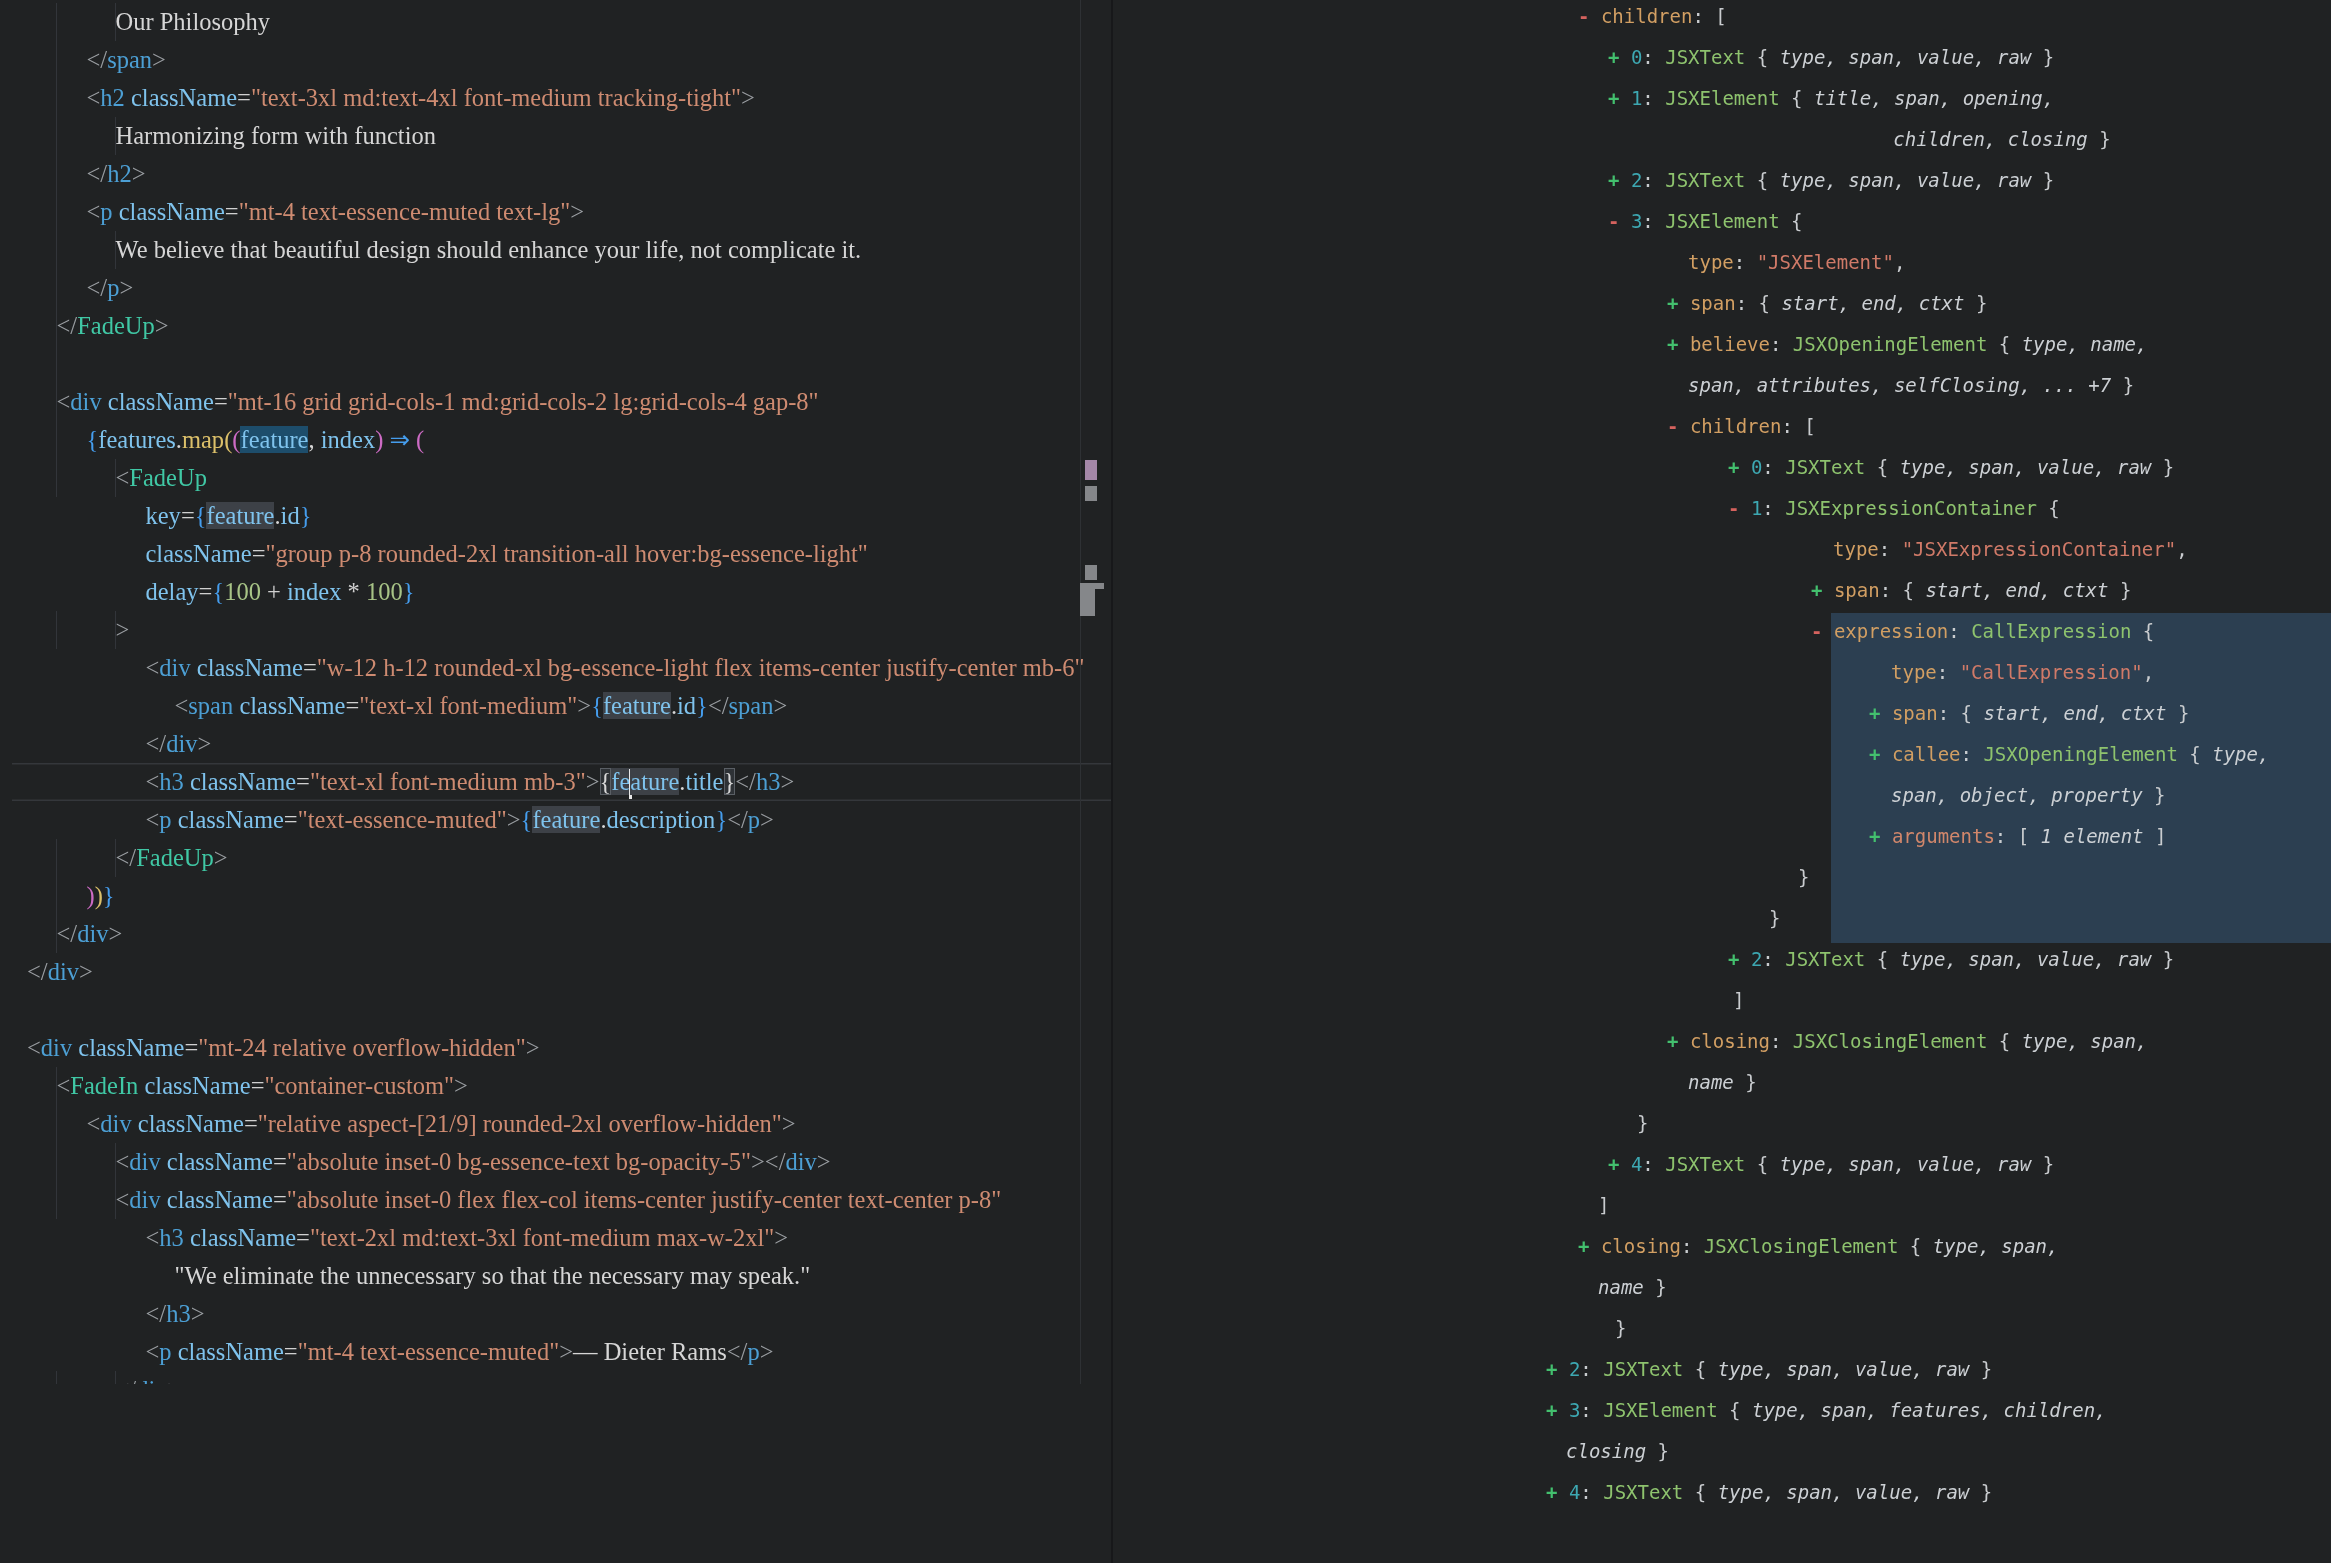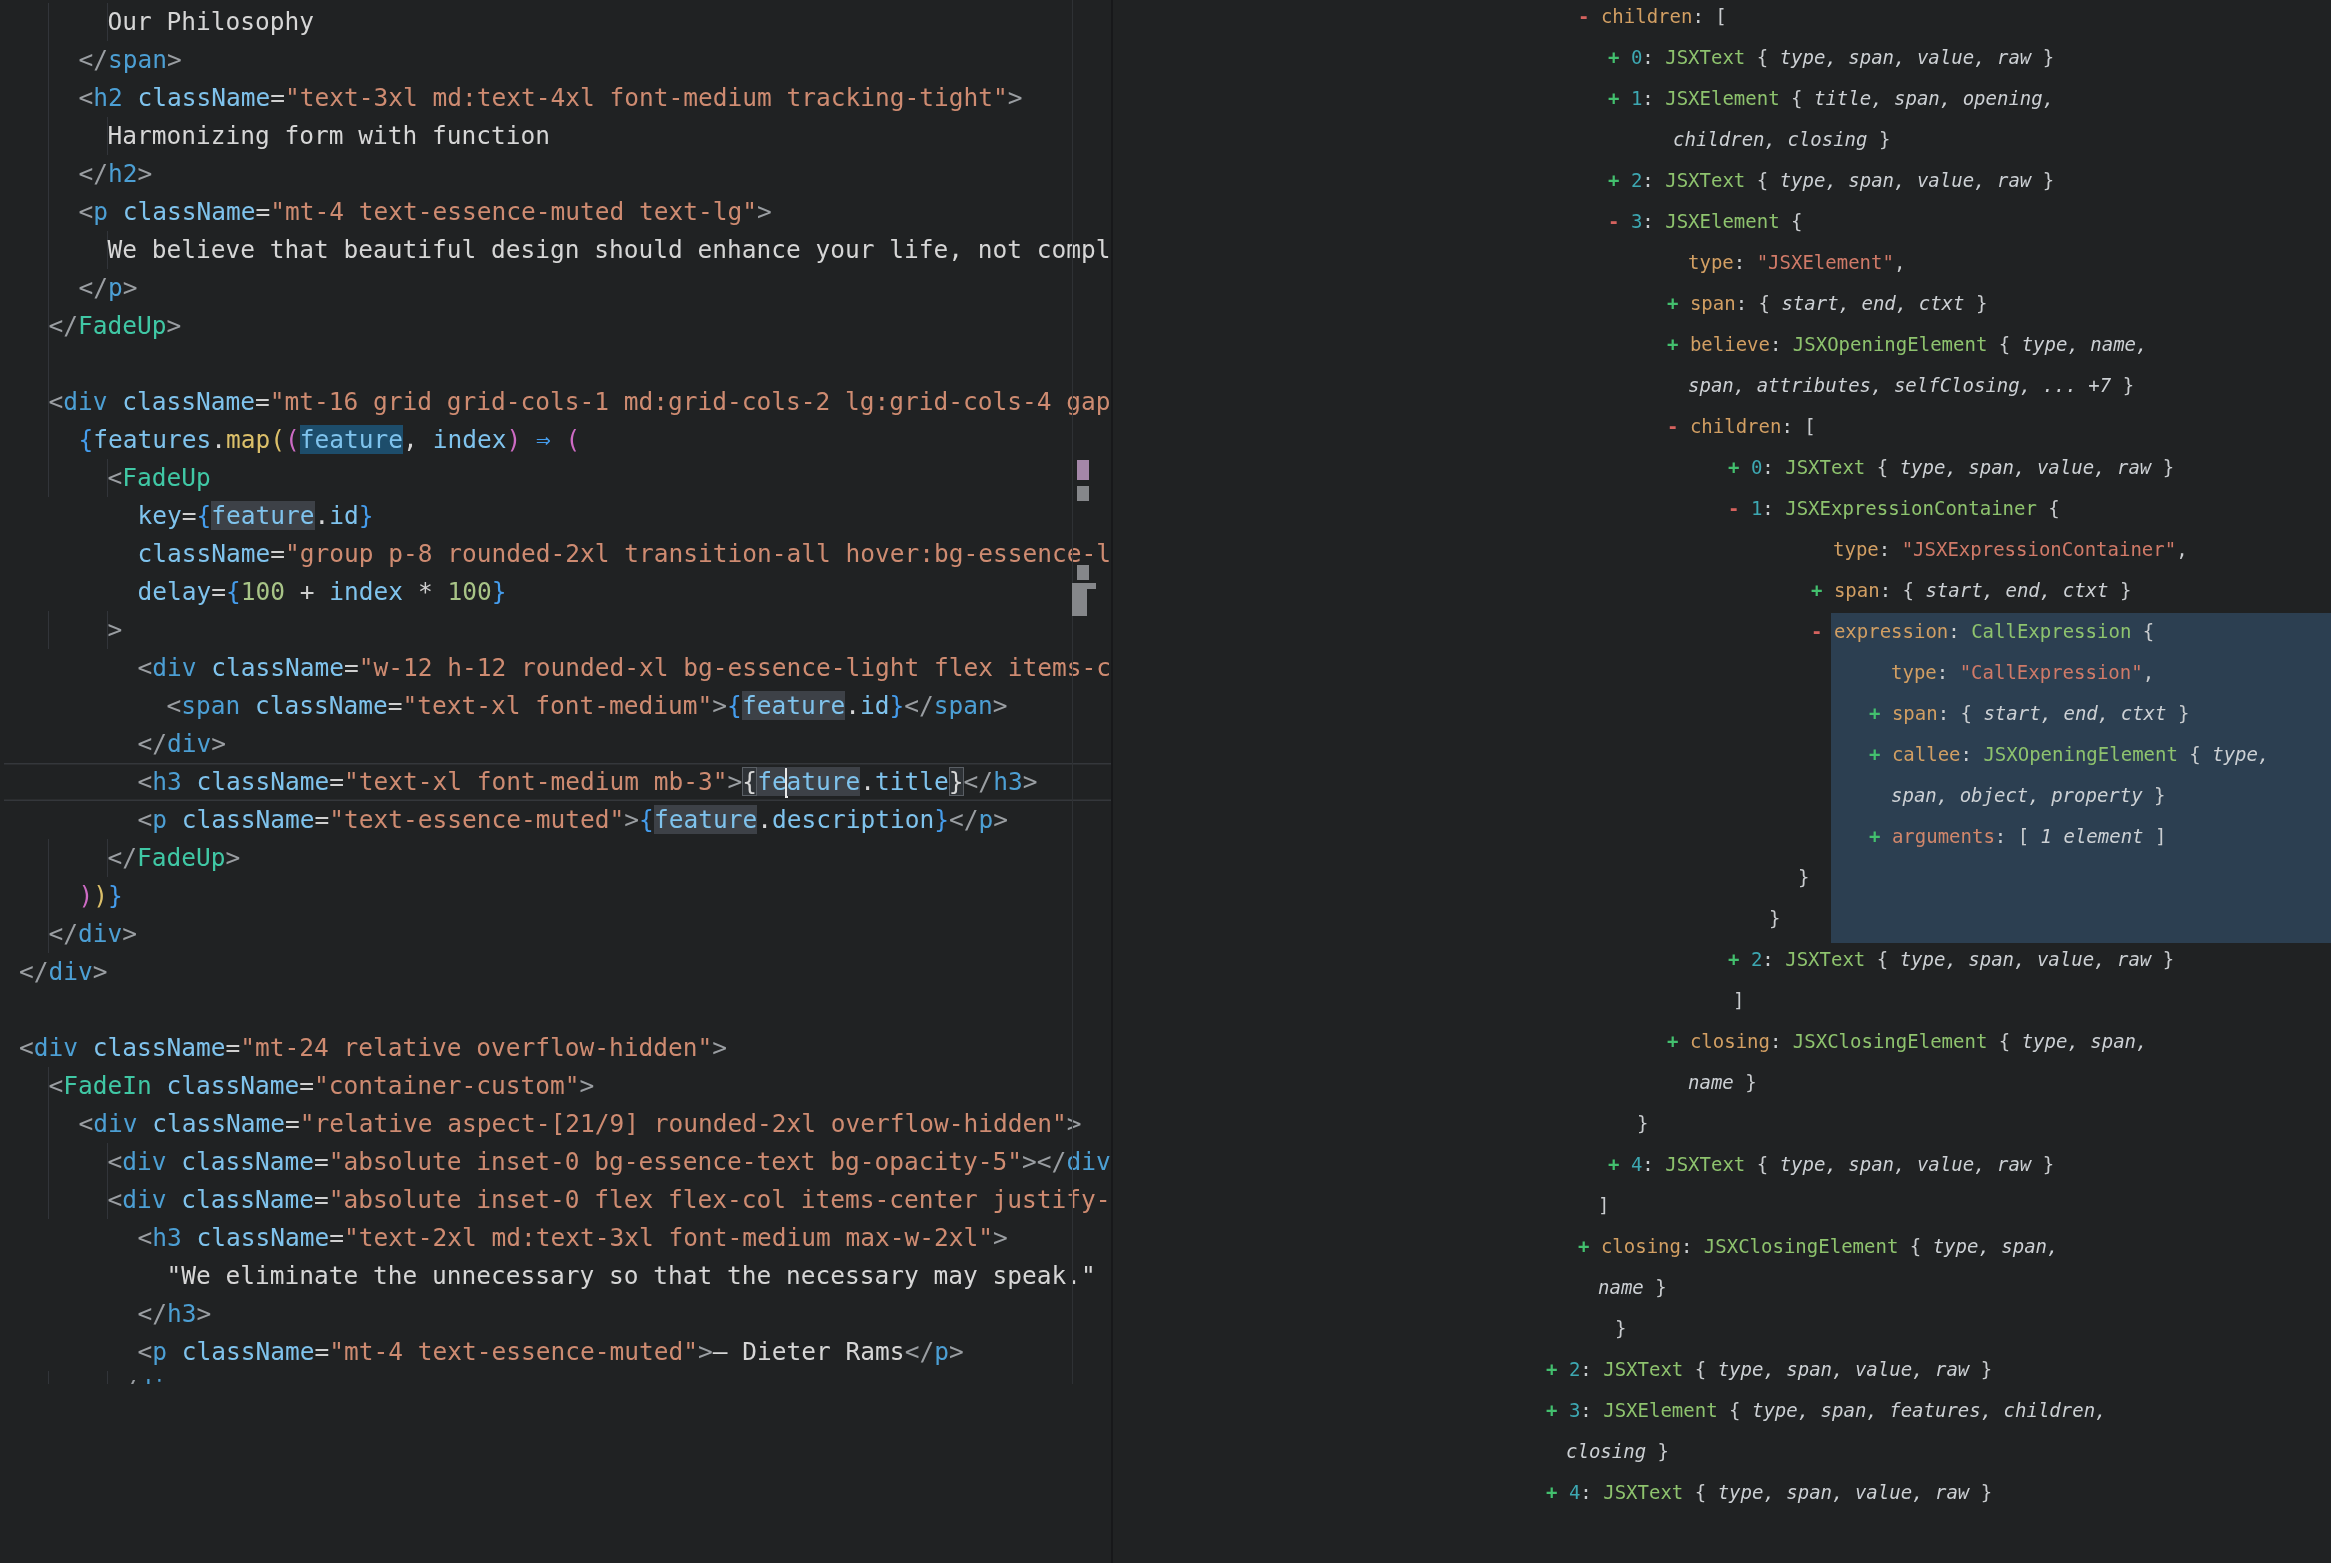--- a/index.html
+++ b/index.html
@@ -1,19 +1,19 @@
 <!DOCTYPE html>
 <html style="font-size:14.5px"><head>
 <meta charset="utf-8">
 <style>
   html,body{margin:0;padding:0;background:#202223;overflow:hidden;}
   .app{position:relative;width:2331px;height:1564px;background:var(--bg);font-family:"DejaVu Sans Mono",monospace;}
 
   
-  .editor-pane{position:absolute;left:4px;top:0;width:1112px;height:1384px;overflow:hidden;background:var(--bg);}
+  .editor-pane{position:absolute;left:12px;top:0;width:1112px;height:1384px;overflow:hidden;background:var(--bg);font-family:Liberation Serif, serif;}
   .code-lines{position:absolute;left:0;top:2.7px;right:0;}
   .cl{white-space:pre;height:38px;line-height:38px;font-size:24.5px;margin-left:-14.5px;color:var(--wh);}
   .cl.cur{box-shadow:inset 0 1.4px 0 var(--curline), inset 0 -1.4px 0 var(--curline);}
   .ind{display:inline-block;height:38px;vertical-align:top;
        background:repeating-linear-gradient(to right,transparent 0 29px,var(--guide) 29px 29.5px);}
   .seg-tg{color:var(--tg)} .seg-cp{color:var(--cp)} .seg-at{color:var(--at)}
   .seg-st{color:var(--st)} .seg-gr{color:var(--gr)} .seg-wh{color:var(--wh)}
   .seg-op{color:var(--op)} .seg-yl{color:var(--yl)} .seg-mg{color:var(--mg)}
   .seg-bl{color:var(--bl)} .seg-nm{color:var(--nm)}
   .seg-slb{color:var(--at);background:var(--selBg);}
@@ -99,21 +99,21 @@
   </div>
 
   <div class="divider"></div>
 
   <div class="ast-pane">
     <div class="ast-hl"></div>
     <div class="ast-lines" id="ast-lines">
         <div class="al" style="padding-left: 465px;"><span class="seg-minus">- </span><span class="seg-k">children</span><span class="seg-pw">: [</span></div>
         <div class="al" style="padding-left: 495px;"><span class="seg-plus">+ </span><span class="seg-ix">0</span><span class="seg-pw">: </span><span class="seg-ty">JSXText</span><span class="seg-pw"> { </span><span class="seg-it">type, span, value, raw</span><span class="seg-pw"> }</span></div>
         <div class="al" style="padding-left: 495px;"><span class="seg-plus">+ </span><span class="seg-ix">1</span><span class="seg-pw">: </span><span class="seg-ty">JSXElement</span><span class="seg-pw"> { </span><span class="seg-it">title, span, opening,</span></div>
-        <div class="al" style="padding-left: 560px;"><span class="seg-it">children, closing</span><span class="seg-pw"> }</span></div>
+        <div class="al" style="padding-left: 560px; text-align: center;"><span class="seg-it">children, closing</span><span class="seg-pw"> }</span></div>
         <div class="al" style="padding-left: 495px;"><span class="seg-plus">+ </span><span class="seg-ix">2</span><span class="seg-pw">: </span><span class="seg-ty">JSXText</span><span class="seg-pw"> { </span><span class="seg-it">type, span, value, raw</span><span class="seg-pw"> }</span></div>
         <div class="al" style="padding-left: 495px;"><span class="seg-minus">- </span><span class="seg-ix">3</span><span class="seg-pw">: </span><span class="seg-ty">JSXElement</span><span class="seg-pw"> {</span></div>
         <div class="al" style="padding-left: 575px;"><span class="seg-k">type</span><span class="seg-pw">: </span><span class="seg-ast-st">"JSXElement"</span><span class="seg-pw">,</span></div>
         <div class="al" style="padding-left: 554px;"><span class="seg-plus">+ </span><span class="seg-k">span</span><span class="seg-pw">: { </span><span class="seg-it">start, end, ctxt</span><span class="seg-pw"> }</span></div>
         <div class="al" style="padding-left: 554px;"><span class="seg-plus">+ </span><span class="seg-k">believe</span><span class="seg-pw">: </span><span class="seg-ty">JSXOpeningElement</span><span class="seg-pw"> { </span><span class="seg-it">type, name,</span></div>
         <div class="al" style="padding-left: 575px;"><span class="seg-it">span, attributes, selfClosing, ... +7</span><span class="seg-pw"> }</span></div>
         <div class="al" style="padding-left: 554px;"><span class="seg-minus">- </span><span class="seg-k">children</span><span class="seg-pw">: [</span></div>
         <div class="al" style="padding-left: 615px;"><span class="seg-plus">+ </span><span class="seg-ix">0</span><span class="seg-pw">: </span><span class="seg-ty">JSXText</span><span class="seg-pw"> { </span><span class="seg-it">type, span, value, raw</span><span class="seg-pw"> }</span></div>
         <div class="al" style="padding-left: 615px;"><span class="seg-minus">- </span><span class="seg-ix">1</span><span class="seg-pw">: </span><span class="seg-ty">JSXExpressionContainer</span><span class="seg-pw"> {</span></div>
         <div class="al" style="padding-left: 720px;"><span class="seg-k">type</span><span class="seg-pw">: </span><span class="seg-ast-st">"JSXExpressionContainer"</span><span class="seg-pw">,</span></div>

